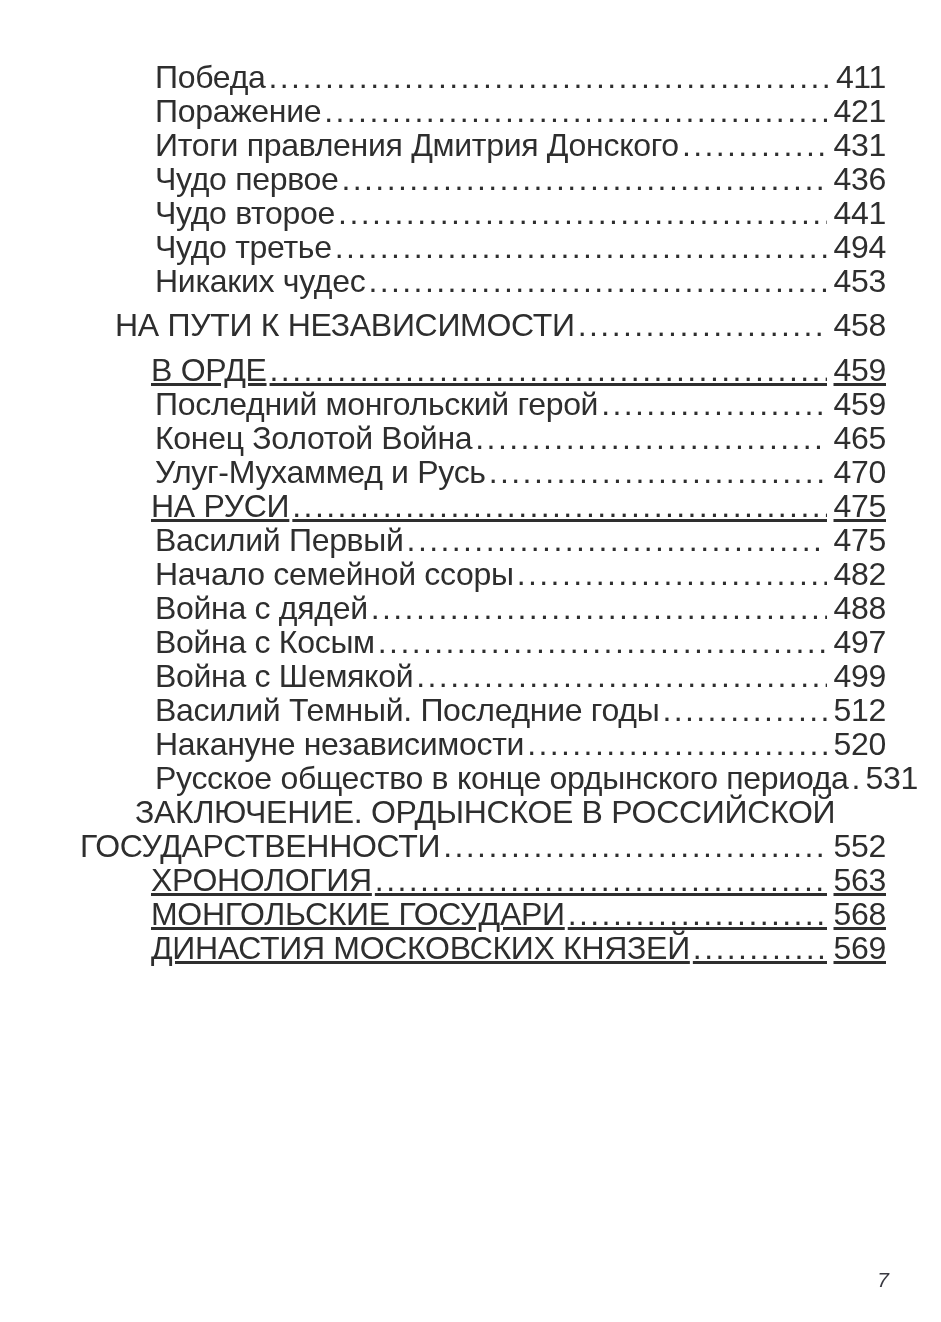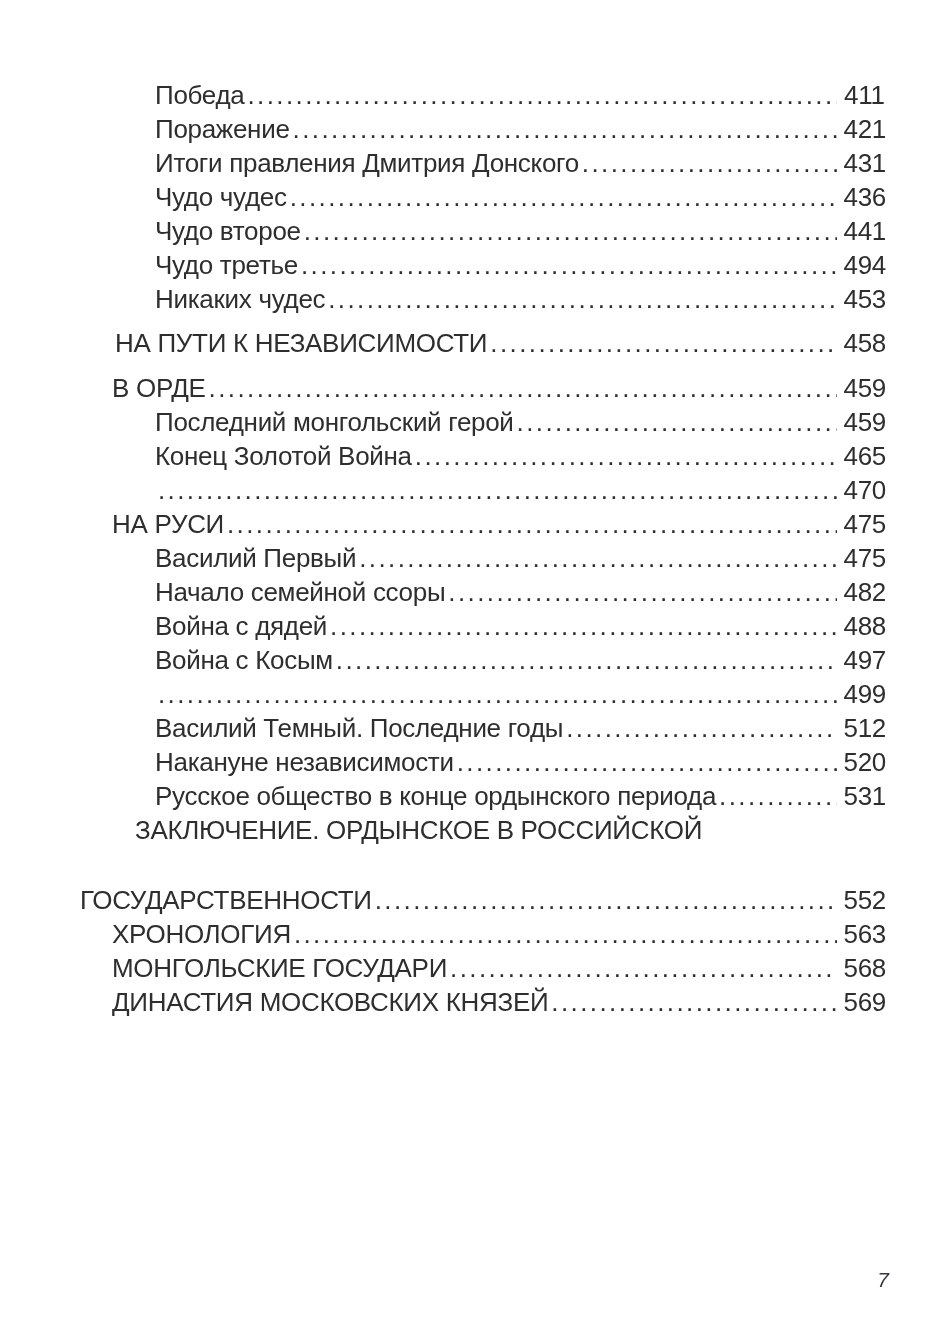--- a/index.html
+++ b/index.html
@@ -16,35 +16,35 @@
     overflow: hidden;
   }
   .page {
     position: absolute;
     inset: 0;
     background: #ffffff;
   }
   .toc {
     position: absolute;
     left: 80px;
-    top: 78px;
+    top: 60px;
     width: 806px;
-    font-size: 26px;
+    font-size: 32px;
     line-height: 34px;
     letter-spacing: -0.3px;
   }
   .row {
     display: flex;
     align-items: baseline;
   }
   .lvl0 { margin-left: 35px; font-weight: normal; margin-top: 10px; margin-bottom: 11px; }
-  .lvl1 { margin-left: 32px; }
+  .lvl1 { margin-left: 71px; text-decoration: underline; }
   .lvl2 { margin-left: 75px; }
   .wrap-line1 { margin-left: 55px; white-space: nowrap; }
-  .wrap-line2 { margin-left: 0; margin-top: 36px; }
+  .wrap-line2 { margin-left: 0; }
   .title { white-space: nowrap; }
   .leader {
     flex: 1 1 auto;
     overflow: hidden;
     white-space: nowrap;
     min-width: 10px;
   }
   .leader::after {
     content: "..........................................................................................................................................................";
     letter-spacing: 2.4px;
@@ -81,21 +81,21 @@
       <span class="title">Поражение</span>
       <span class="leader"></span>
       <span class="pagenum">421</span>
     </div>
     <div class="row lvl2">
       <span class="title">Итоги правления Дмитрия Донского</span>
       <span class="leader"></span>
       <span class="pagenum">431</span>
     </div>
     <div class="row lvl2">
-      <span class="title">Чудо чудес</span>
+      <span class="title">Чудо первое</span>
       <span class="leader"></span>
       <span class="pagenum">436</span>
     </div>
     <div class="row lvl2">
       <span class="title">Чудо второе</span>
       <span class="leader"></span>
       <span class="pagenum">441</span>
     </div>
     <div class="row lvl2">
       <span class="title">Чудо третье</span>
@@ -123,20 +123,21 @@
       <span class="title">Последний монгольский герой</span>
       <span class="leader"></span>
       <span class="pagenum">459</span>
     </div>
     <div class="row lvl2">
       <span class="title">Конец Золотой Война</span>
       <span class="leader"></span>
       <span class="pagenum">465</span>
     </div>
     <div class="row lvl2">
+      <span class="title">Улуг-Мухаммед и Русь</span>
       <span class="leader"></span>
       <span class="pagenum">470</span>
     </div>
     <div class="row lvl1">
       <span class="title">НА РУСИ</span>
       <span class="leader"></span>
       <span class="pagenum">475</span>
     </div>
     <div class="row lvl2">
       <span class="title">Василий Первый</span>
@@ -152,20 +153,21 @@
       <span class="title">Война с дядей</span>
       <span class="leader"></span>
       <span class="pagenum">488</span>
     </div>
     <div class="row lvl2">
       <span class="title">Война с Косым</span>
       <span class="leader"></span>
       <span class="pagenum">497</span>
     </div>
     <div class="row lvl2">
+      <span class="title">Война с Шемякой</span>
       <span class="leader"></span>
       <span class="pagenum">499</span>
     </div>
     <div class="row lvl2">
       <span class="title">Василий Темный. Последние годы</span>
       <span class="leader"></span>
       <span class="pagenum">512</span>
     </div>
     <div class="row lvl2">
       <span class="title">Накануне независимости</span>

